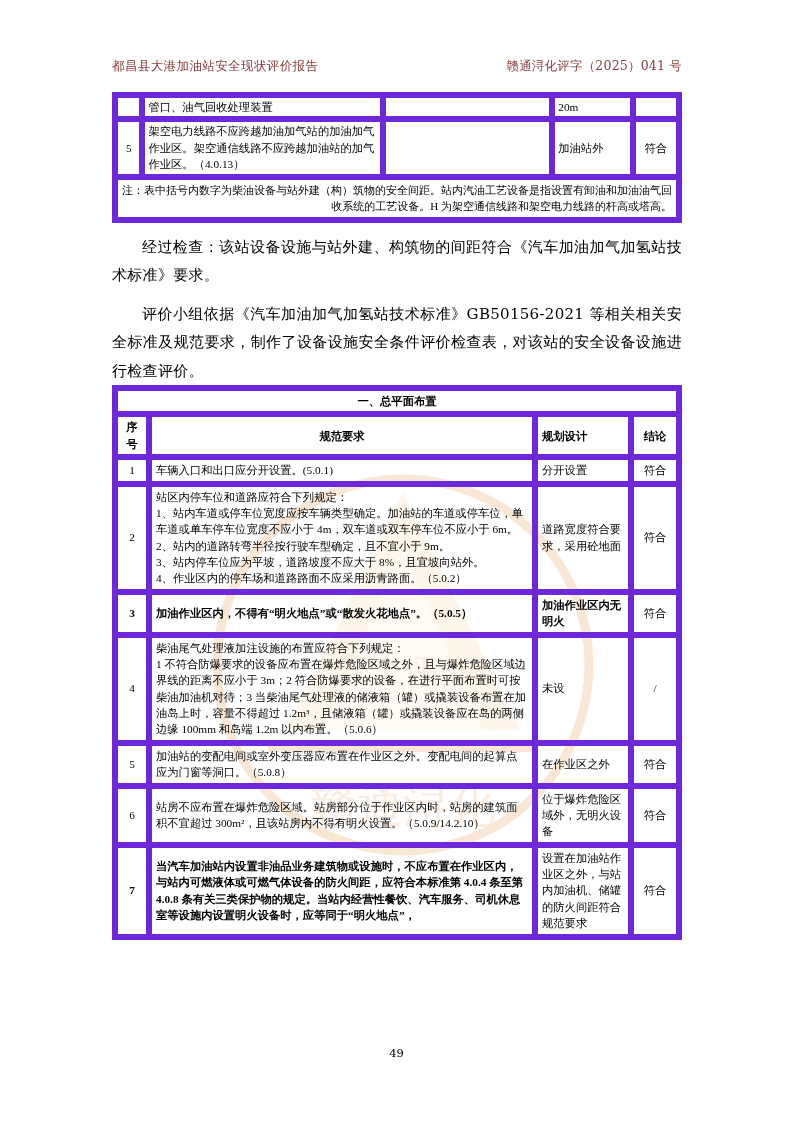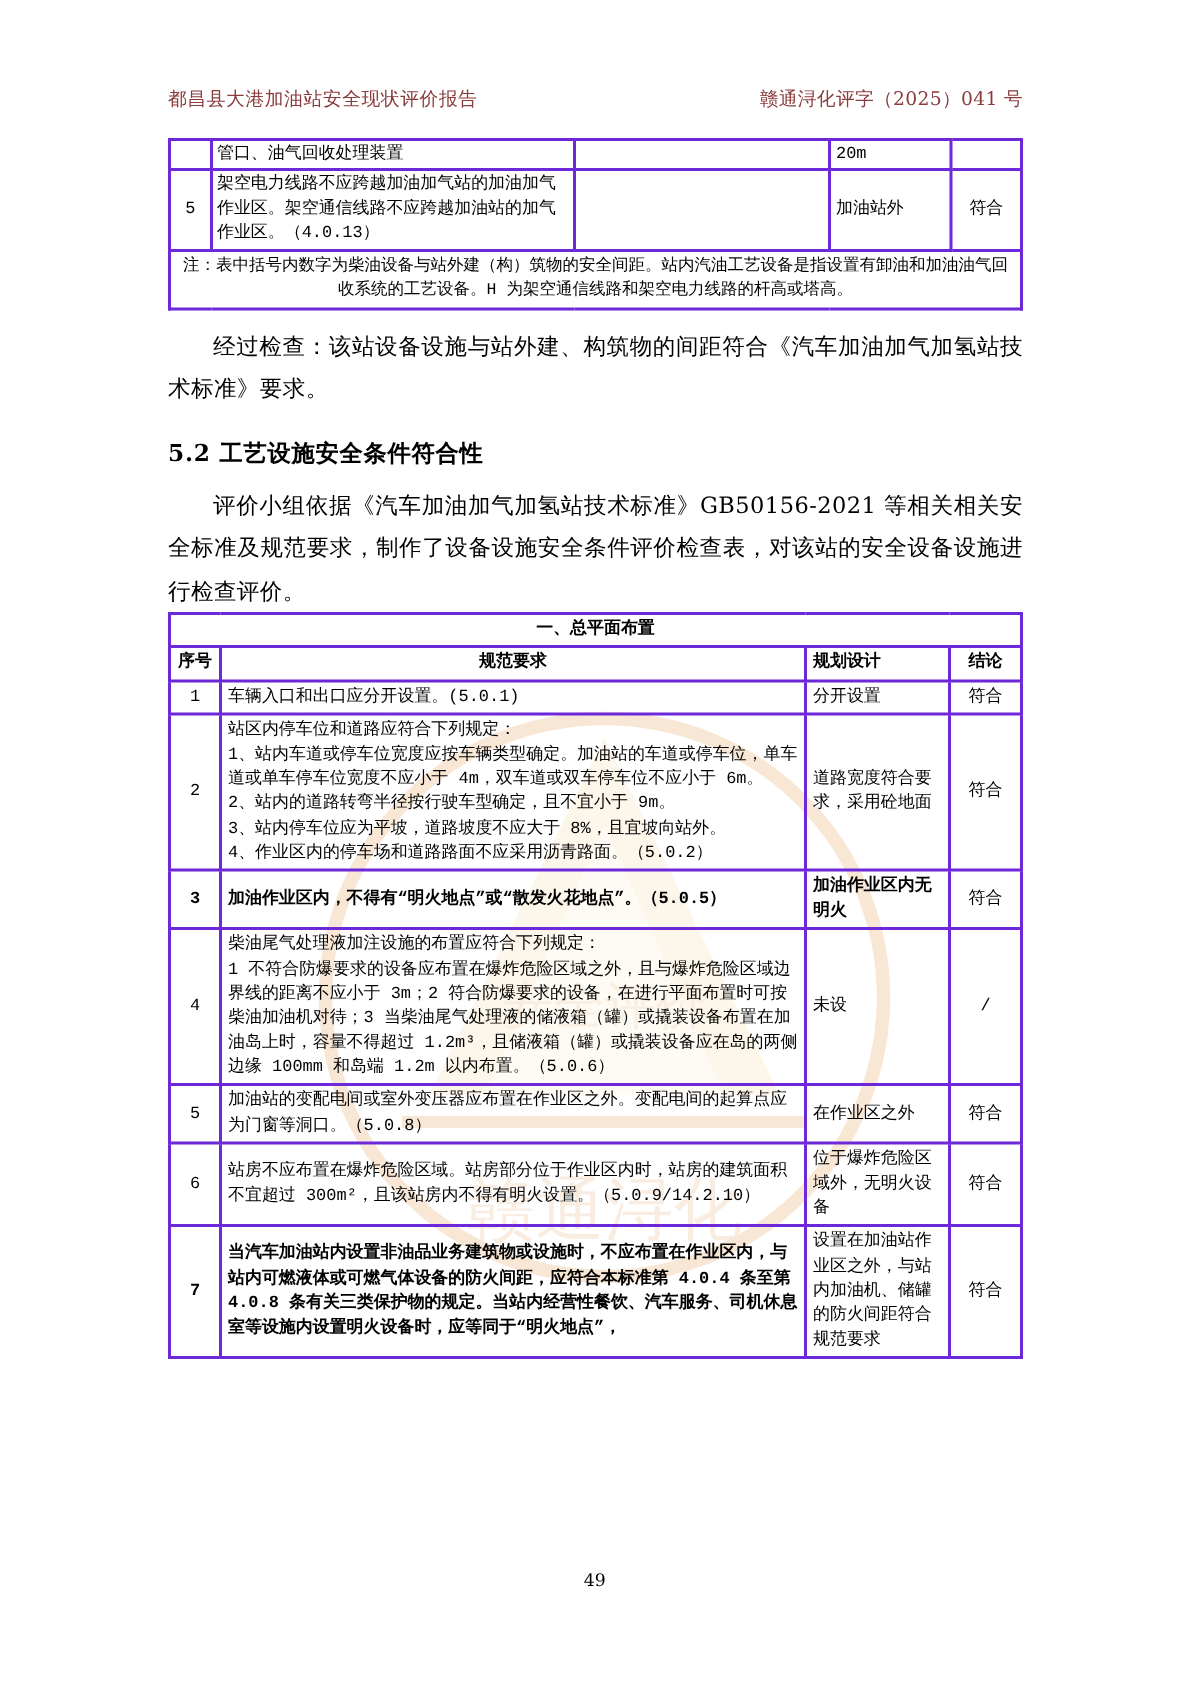--- a/index.html
+++ b/index.html
@@ -49,36 +49,36 @@
   
   .content {
     position: absolute;
     left: 112px;
     top: 92px;
     width: 570px;
     z-index: 10;
   }
   table { border-collapse: collapse; width: 100%; }
   td, th {
-    border: 2px solid #6d28d9;
+    border: 6px solid #6d28d9;
     font-size: 11.3px;
     line-height: 1.45;
     padding: 1px 3px;
     vertical-align: middle;
     font-weight: normal;
-    font-family: Liberation Mono, monospace;
+    font-family: Liberation Serif, serif;
   }
   .t1 td { height: 18px; }
   .c-center { text-align: center; }
   .c-left { text-align: left; }
   .note td {
     font-size: 11px;
     line-height: 1.5;
     padding: 2px 4px;
-    text-align: center;
+    text-align: right;
   }
   p.body {
     font-size: 15px;
     line-height: 1.9;
     margin: 10px 0 0 0;
     text-indent: 2em;
     text-align: justify;
     letter-spacing: 0.3px;
   }
   h2.sec {
@@ -154,21 +154,20 @@
           <td class="c-center">符合</td>
         </tr>
         <tr class="note">
           <td colspan="5">注：表中括号内数字为柴油设备与站外建（构）筑物的安全间距。站内汽油工艺设备是指设置有卸油和加油油气回收系统的工艺设备。H 为架空通信线路和架空电力线路的杆高或塔高。</td>
         </tr>
       </tbody>
     </table>
 
     <p class="body">经过检查：该站设备设施与站外建、构筑物的间距符合《汽车加油加气加氢站技术标准》要求。</p>
 
-    <h2 class="sec">5.2 工艺设施安全条件符合性</h2>
 
     <p class="body">评价小组依据《汽车加油加气加氢站技术标准》GB50156-2021 等相关相关安全标准及规范要求，制作了设备设施安全条件评价检查表，对该站的安全设备设施进行检查评价。</p>
 
 
     <table class="t2">
       <tbody>
         <tr>
           <td class="hdr" colspan="4">一、总平面布置</td>
         </tr>
         <tr>

